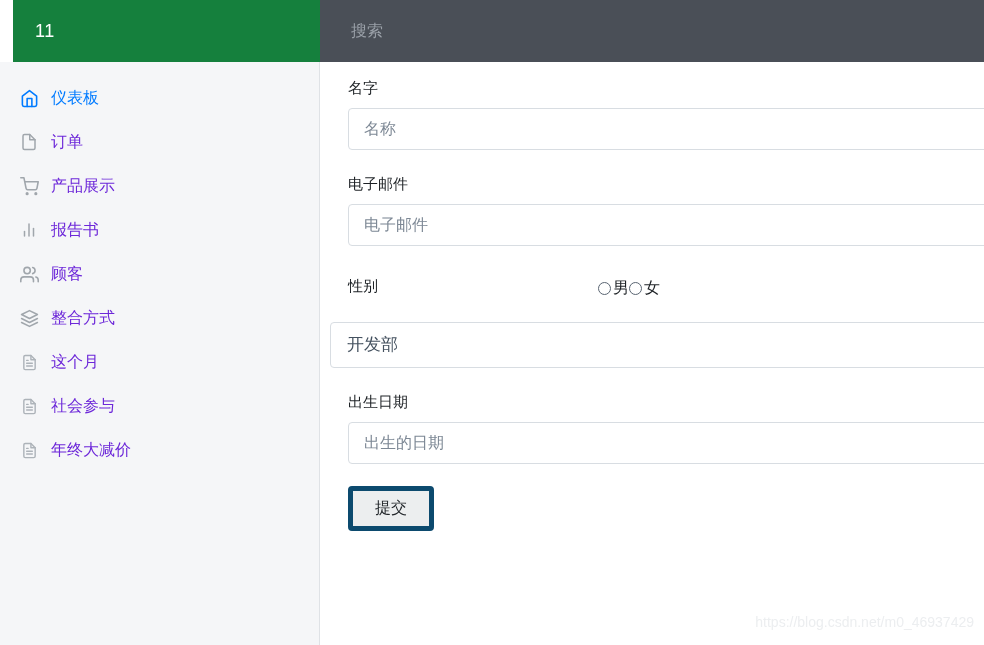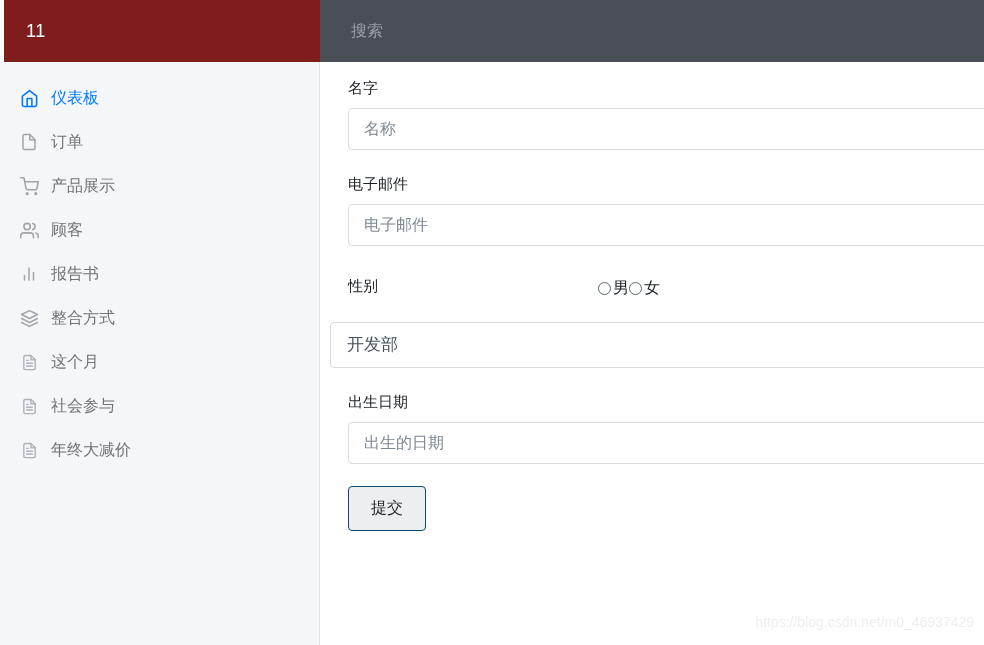--- a/index.html
+++ b/index.html
@@ -11,23 +11,23 @@
     font-family: "Liberation Sans", "DejaVu Sans", sans-serif;
   }
   #app {
     position: relative;
     width: 984px; height: 645px;
     overflow: hidden;
   }
 
   
   .topbar-left {
-    position: absolute; left: 4px; top: 0;
+    position: absolute; left: 13px; top: 0;
     width: 320px; height: 62px;
-    background: #7f1d1d;
+    background: #15803d;
     display: flex; align-items: center;
   }
   .brand {
     color: #ffffff;
     font-size: 18px;
     padding-left: 22px;
     letter-spacing: 0.5px;
     line-height: 1;
   }
   .topbar-right {
@@ -55,21 +55,21 @@
     width: 320px; height: 583px;
     background: #f5f6f8;
     border-right: 1px solid #dfe2e6;
     padding-top: 14px;
     overflow: hidden;
   }
   .nav-item {
     display: flex; align-items: center;
     height: 44px;
     padding-left: 19px;
-    color: #737373;
+    color: #6d28d9;
     font-size: 16px;
     cursor: pointer;
     text-decoration: none;
   }
   .nav-item .ico {
     width: 20px; height: 20px;
     margin-right: 12px;
     display: inline-flex;
     align-items: center; justify-content: center;
     flex: 0 0 20px;
@@ -150,21 +150,21 @@
     font-family: "Liberation Sans", "DejaVu Sans", sans-serif;
     outline: none;
     appearance: none;
     -webkit-appearance: none;
     line-height: 44px;
   }
 
   .submit-btn {
     margin-top: 22px;
     background: #eceeef;
-    border: 1px solid #0c4a6e;
+    border: 5px solid #0c4a6e;
     border-radius: 4px;
     color: #22262a;
     font-size: 16px;
     font-family: "Liberation Sans", "DejaVu Sans", sans-serif;
     padding: 0 22px;
     height: 45px;
     cursor: pointer;
   }
 
   .watermark {
@@ -217,39 +217,39 @@
             <circle cx="9" cy="21" r="1"></circle>
             <circle cx="20" cy="21" r="1"></circle>
             <path d="M1 1h4l2.68 13.39a2 2 0 0 0 2 1.61h9.72a2 2 0 0 0 2-1.61L23 6H6"></path>
           </svg>
       </span>
       <span class="nav-label">产品展示</span>
     </div>
 
     <div class="nav-item">
       <span class="ico">
+        <svg width="18" height="18" viewBox="0 0 24 24" fill="none" stroke="#a0a6ac" stroke-width="2" stroke-linecap="round" stroke-linejoin="round">
+            <line x1="18" y1="20" x2="18" y2="10"></line>
+            <line x1="12" y1="20" x2="12" y2="4"></line>
+            <line x1="6" y1="20" x2="6" y2="14"></line>
+          </svg>
+      </span>
+      <span class="nav-label">报告书</span>
+    </div>
+
+    <div class="nav-item">
+      <span class="ico">
         <svg width="19" height="19" viewBox="0 0 24 24" fill="none" stroke="#a0a6ac" stroke-width="2" stroke-linecap="round" stroke-linejoin="round">
             <path d="M17 21v-2a4 4 0 0 0-4-4H5a4 4 0 0 0-4 4v2"></path>
             <circle cx="9" cy="7" r="4"></circle>
             <path d="M23 21v-2a4 4 0 0 0-3-3.87"></path>
             <path d="M16 3.13a4 4 0 0 1 0 7.75"></path>
           </svg>
       </span>
       <span class="nav-label">顾客</span>
-    </div>
-
-    <div class="nav-item">
-      <span class="ico">
-        <svg width="18" height="18" viewBox="0 0 24 24" fill="none" stroke="#a0a6ac" stroke-width="2" stroke-linecap="round" stroke-linejoin="round">
-            <line x1="18" y1="20" x2="18" y2="10"></line>
-            <line x1="12" y1="20" x2="12" y2="4"></line>
-            <line x1="6" y1="20" x2="6" y2="14"></line>
-          </svg>
-      </span>
-      <span class="nav-label">报告书</span>
     </div>
 
     <div class="nav-item">
       <span class="ico">
         <svg width="19" height="19" viewBox="0 0 24 24" fill="none" stroke="#a0a6ac" stroke-width="2" stroke-linecap="round" stroke-linejoin="round">
             <polygon points="12 2 2 7 12 12 22 7 12 2"></polygon>
             <polyline points="2 17 12 22 22 17"></polyline>
             <polyline points="2 12 12 17 22 12"></polyline>
           </svg>
       </span>

